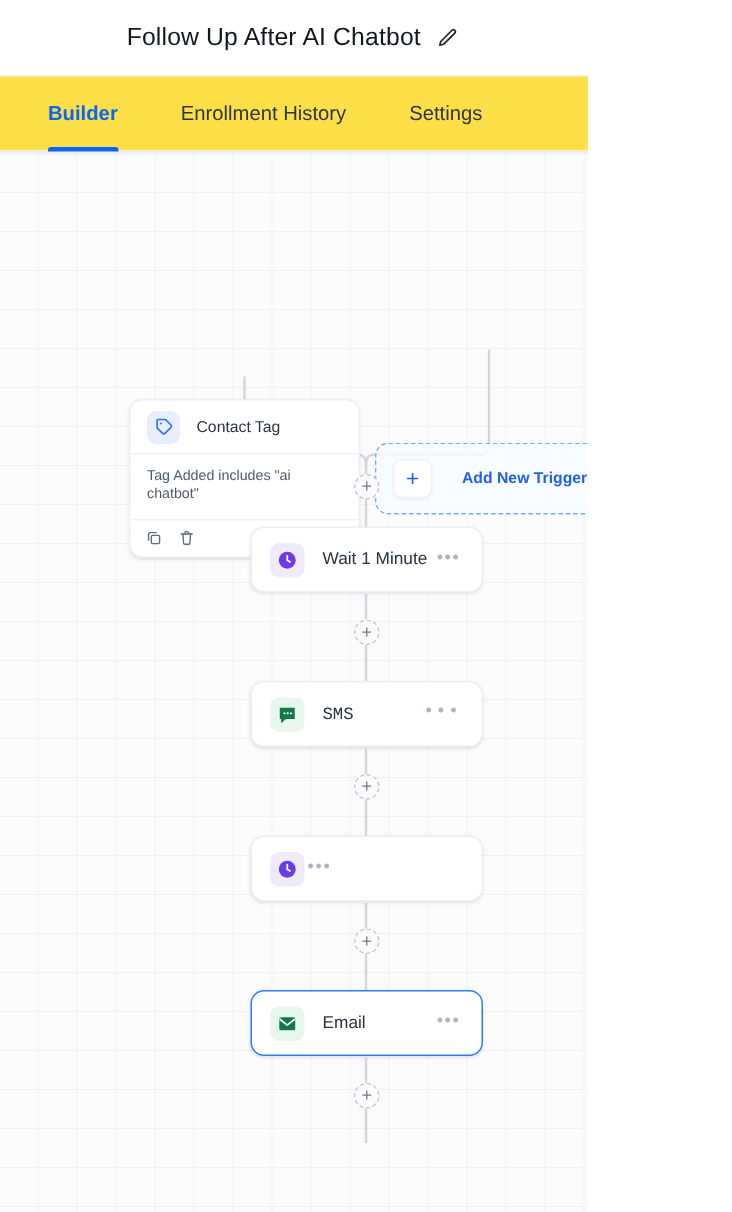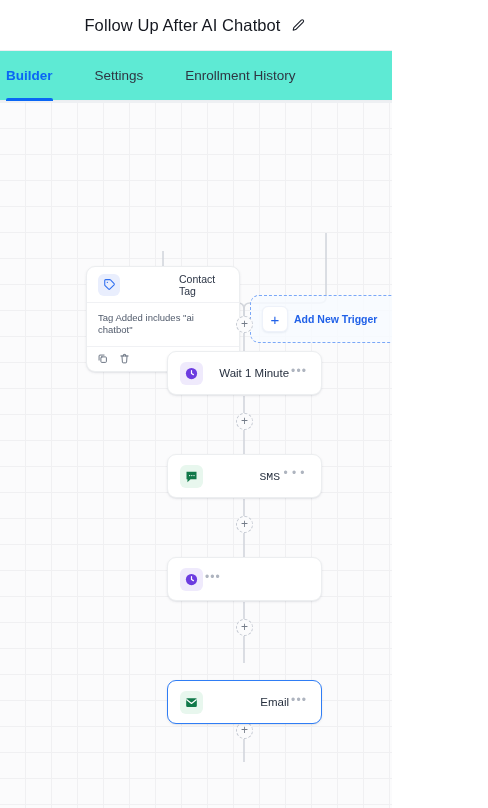--- a/index.html
+++ b/index.html
@@ -24,23 +24,23 @@
   }
   .edit-btn {
     margin-left: 9px; width: 18px; height: 18px;
     display: inline-flex; align-items: center; justify-content: center;
     cursor: pointer; background: none; border: none;
   }
 
   
   .tabs {
     height: 50px; flex: 0 0 50px;
-    background: #5eead4;
+    background: #fde047;
     display: flex; align-items: stretch;
-    padding-left: 6px;
+    padding-left: 32px;
     border-bottom: 1px solid #eceef1;
     position: relative; z-index: 3;
   }
   .tab {
     display: flex; align-items: center;
     font-size: 13.5px; color: #2f3542;
     padding: 0 0 0 0; margin-right: 42px;
     position: relative; cursor: pointer;
     background: none; border: none;
     font-family: inherit;
@@ -71,29 +71,29 @@
   .node {
     position: absolute; background: #ffffff;
     border: 1px solid #eceef0; border-radius: 9px;
     box-shadow: 0 1px 3px rgba(20,30,60,0.07), 0 1px 1px rgba(20,30,60,0.04);
   }
   .node-row { display: flex; align-items: center; padding: 0 12px; height: 100%; }
   .node-ico {
     width: 23px; height: 23px; border-radius: 6px; flex: 0 0 23px;
     display: flex; align-items: center; justify-content: center;
   }
-  .node-label { margin-left: 12px; font-size: 11.5px; color: #27303f; flex: 1 1 auto; text-align: right; }
+  .node-label { margin-left: 12px; font-size: 11.5px; color: #27303f; flex: 1 1 auto; }
   .dots {
     color: #aeb4bf; font-size: 12px; letter-spacing: 1.1px;
     line-height: 6px; cursor: pointer; padding: 2px 2px 6px 2px;
   }
 
   
   .trigger-card { left: 86px; top: 165px; width: 154px; border-radius: 9px; }
-  .trigger-head { height: 35px; display: flex; align-items: center; padding: 0 11px; gap: 48px; }
+  .trigger-head { height: 35px; display: flex; align-items: center; padding: 0 11px; }
   .trigger-head .node-ico { width: 22px; height: 22px; flex: 0 0 22px; background: #e9eefd; }
   .trigger-title { margin-left: 11px; font-size: 10.5px; color: #2a3344; }
   .trigger-body {
     border-top: 1px solid #f0f1f4;
     padding: 9px 11px 9px 11px;
     font-size: 9.5px; color: #505a6b; line-height: 1.3;
   }
   .trigger-foot {
     border-top: 1px solid #f0f1f4;
     height: 25px; display: flex; align-items: center; padding: 0 10px;
@@ -111,25 +111,25 @@
     background: rgba(247,250,255,0.85);
     display: flex; align-items: center; padding: 0 11px; cursor: pointer;
   }
   .add-plus {
     width: 26px; height: 26px; border-radius: 6px; background: #ffffff;
     border: 1px solid #eef2fa;
     display: flex; align-items: center; justify-content: center;
     color: #2161e8; font-size: 15px; line-height: 1; font-weight: 400;
     box-shadow: 0 1px 2px rgba(30,60,120,.08);
   }
-  .add-label { margin-left: 6px; font-size: 10.5px; font-weight: 700; color: #2161e8; }
+  .add-label { margin-left: 20px; font-size: 10.5px; font-weight: 700; color: #2161e8; }
 
   
   .step { left: 167px; width: 155px; height: 44px; }
-  .step.selected { border: 1.4px solid #2f7df5; margin-top: 20px; }
+  .step.selected { border: 1.4px solid #2f7df5; }
 
   .ico-purple { background: #efeafc; }
   .ico-green  { background: #e8f7ee; }
 
   
   .plus-node {
     position: absolute; width: 17px; height: 17px; border-radius: 50%;
     background: #fbfbfc; border: 1px dashed #c3c8d1;
     display: flex; align-items: center; justify-content: center;
     color: #737b88; font-size: 12px; line-height: 1; cursor: pointer;
@@ -145,22 +145,22 @@
     <div class="header-title">Follow Up After AI Chatbot</div>
     <button class="edit-btn">
       <svg width="15" height="15" viewBox="0 0 24 24" fill="none" stroke="#1b1f29" stroke-width="1.7" stroke-linecap="round" stroke-linejoin="round">
         <path d="M16.5 3.5a2.1 2.1 0 0 1 3 3L7.5 18.5l-4 1 1-4z"></path>
       </svg>
     </button>
   </div>
 
   <div class="tabs">
     <button class="tab active">Builder</button>
+    <button class="tab">Enrollment History</button>
     <button class="tab">Settings</button>
-    <button class="tab">Enrollment History</button>
   </div>
 
   <div class="canvas">
 
     <svg class="flow-svg" viewBox="0 0 488 700">
       <g fill="none" stroke="#d3d6dc" stroke-width="1.6">
 
         <path d="M163,150 L163,196 Q163,202 169,202 L238,202 Q244,202 244,208 L244,218"></path>
 
         <path d="M326,132 L326,196 Q326,202 320,202 L250,202 Q244,202 244,208 L244,218"></path>

